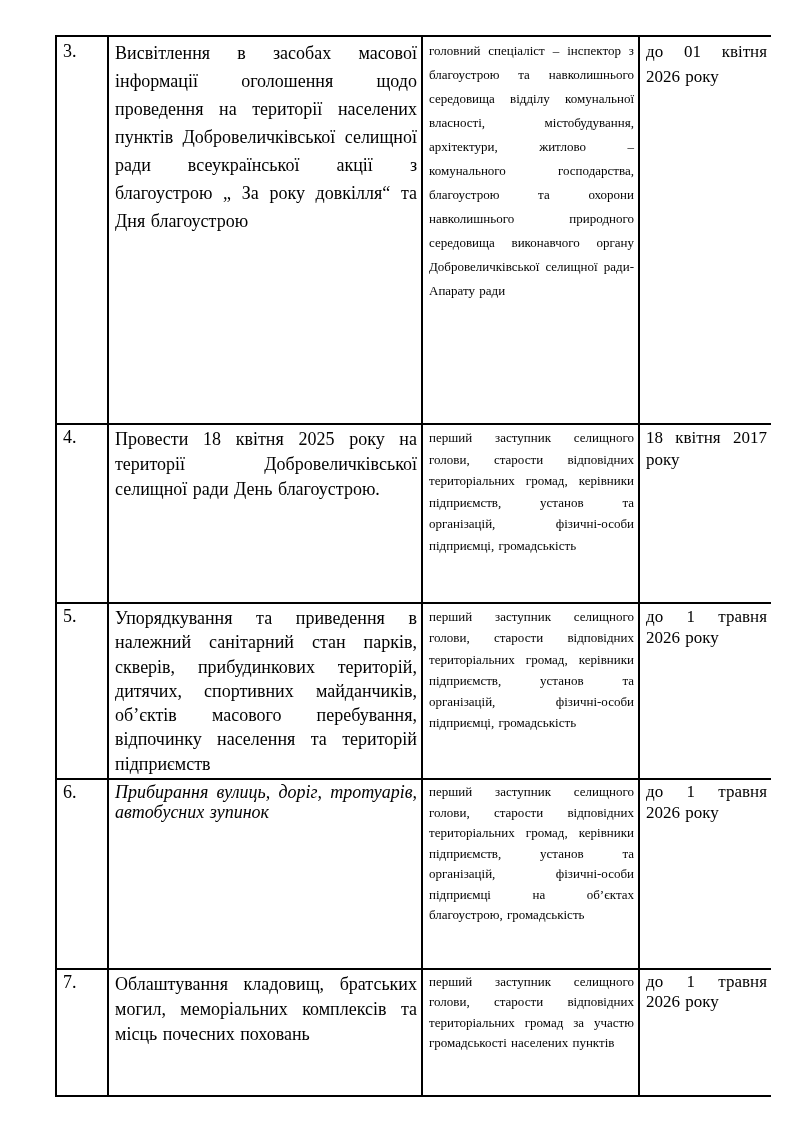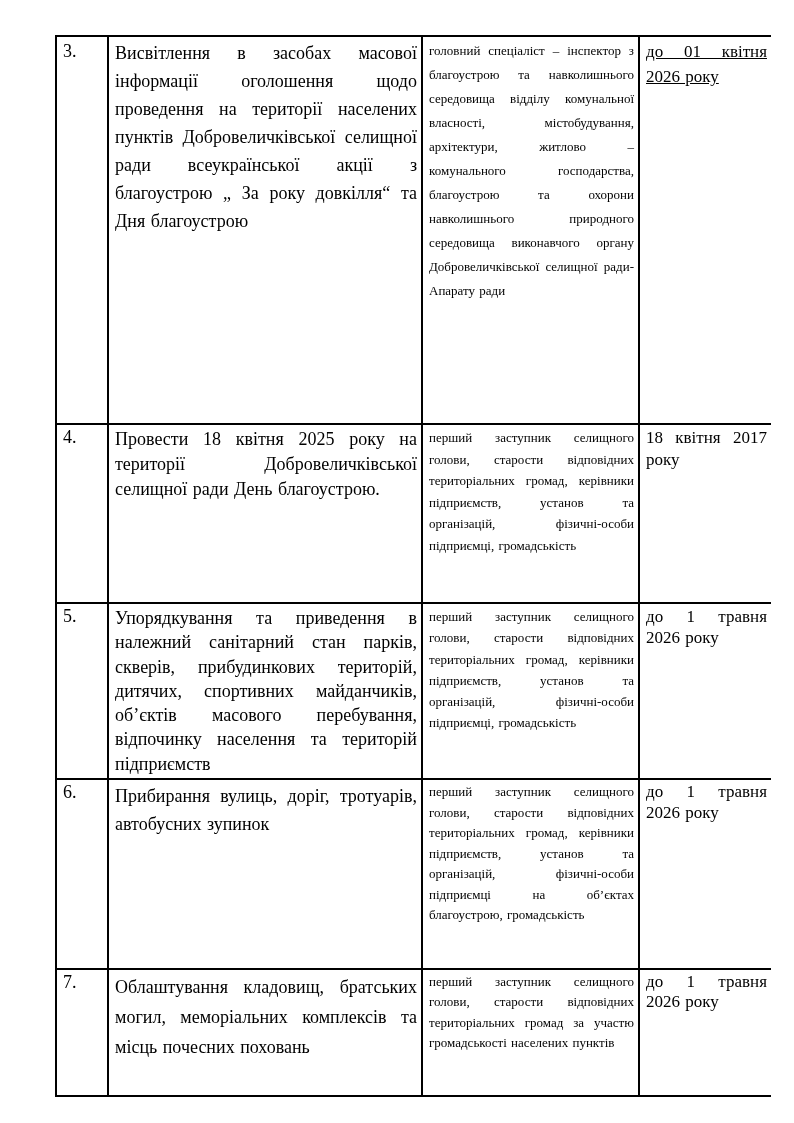--- a/index.html
+++ b/index.html
@@ -51,37 +51,37 @@
     line-height: 24px;
   }
   td.c-task { font-size: 18px; }
   td.c-resp { font-size: 13px; padding-right: 3px; }
   td.c-date { font-size: 17px; }
 
   
   tr.r3 { height: 388px; }
   tr.r3 td { line-height: 24px; }
   tr.r3 td.c-task { line-height: 28px; }
-  tr.r3 td.c-date { line-height: 25px; text-decoration: underline; }
+  tr.r3 td.c-date { line-height: 25px; }
 
   tr.r4 { height: 179px; }
   tr.r4 td { line-height: 21.5px; }
   tr.r4 td.c-task { line-height: 25px; }
 
   tr.r5 { height: 173px; }
   tr.r5 td { line-height: 21.3px; }
   tr.r5 td.c-task { line-height: 24.3px; margin-left: 48px; }
 
   tr.r6 { height: 190px; }
   tr.r6 td { line-height: 20.5px; }
-  tr.r6 td.c-task { line-height: 28px; }
+  tr.r6 td.c-task { line-height: 20px; font-style: italic; }
 
   tr.r7 { height: 127px; }
   tr.r7 td { line-height: 20.4px; }
-  tr.r7 td.c-task { line-height: 30px; }
+  tr.r7 td.c-task { line-height: 25px; }
 </style>
 </head>
 <body>
 
 <div class="page">
   <table class="doc-table">
     <colgroup>
       <col class="col-num">
       <col class="col-task">
       <col class="col-resp">

